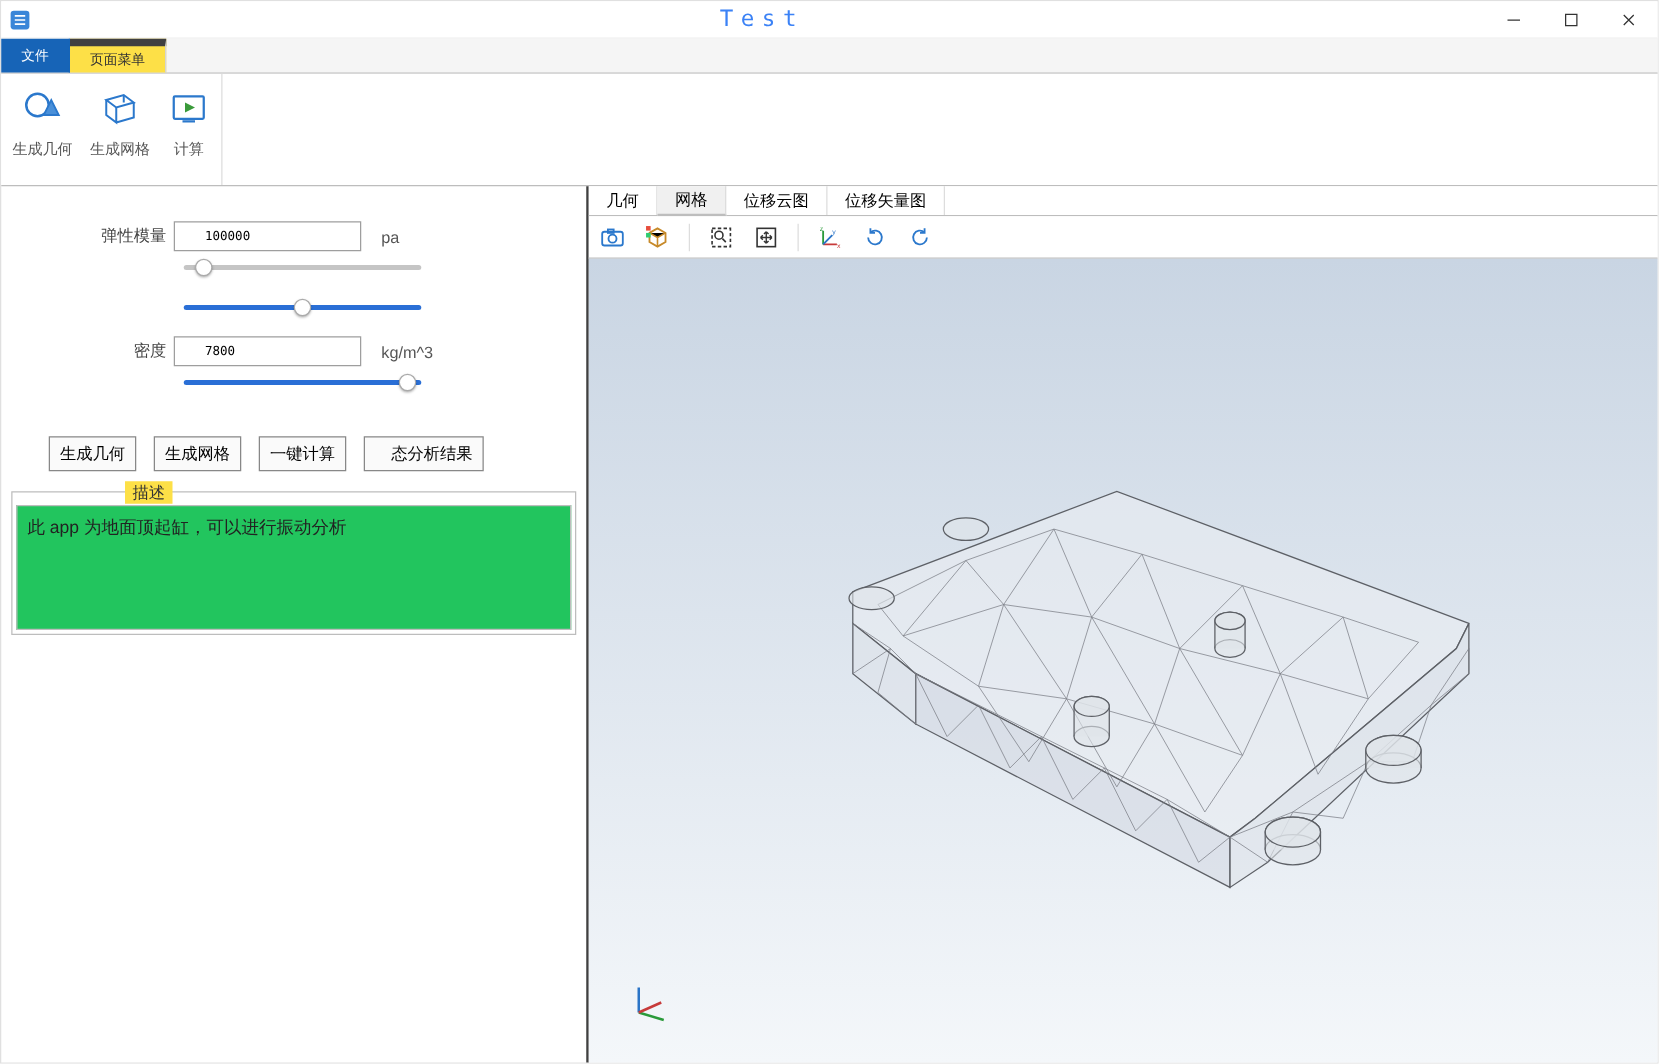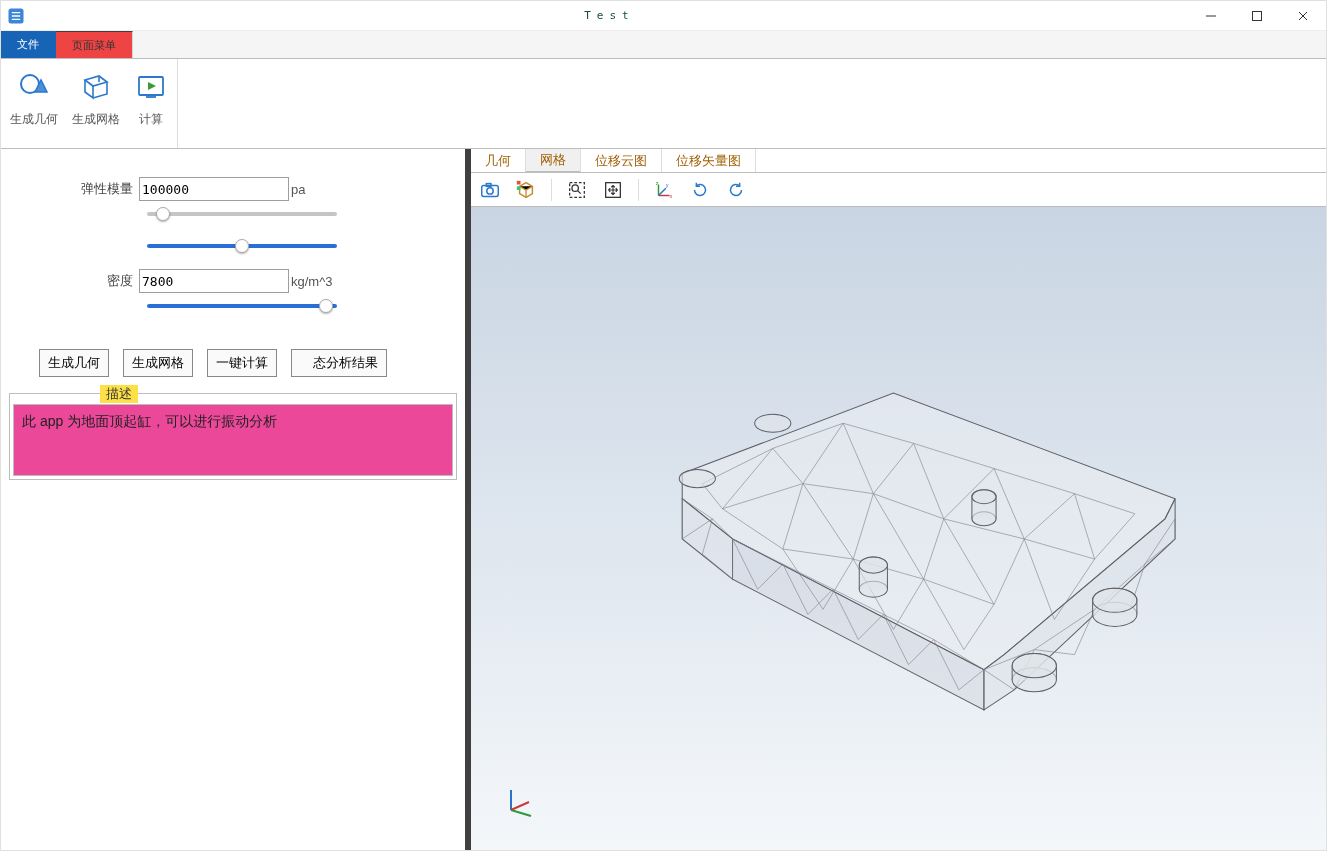--- a/index.html
+++ b/index.html
@@ -1,60 +1,60 @@
 <!DOCTYPE html>
 <html><head>
 <meta charset="utf-8">
 <style>
   * { box-sizing: border-box; font-family: "Microsoft YaHei", "SimSun", sans-serif; }
   body { margin:0; padding:0; background:#fff; font-size:12px; color:#333; }
   .window { width:1327px; height:851px; border:1px solid #e0e0e0; display:flex; flex-direction:column; position:relative; }
   .titlebar { height:30px; display:flex; align-items:center; background:#fff; border-bottom:1px solid #eee; }
   .titlebar .appicon { width:30px; height:30px; display:flex; align-items:center; justify-content:center; }
-  .titlebar .title { flex:1; text-align:center; font-family: "SimSun", monospace; letter-spacing:6px; color:#14532d; font-size:11px;}
+  .titlebar .title { flex:1; text-align:center; font-family: "SimSun", monospace; letter-spacing:6px; color:#3b82f6; font-size:18px;}
   .winbtns { display:flex; }
   .winbtn { width:46px; height:30px; display:flex; align-items:center; justify-content:center; color:#555; cursor:pointer;}
 
   .tabstrip { height:28px; display:flex; border-bottom:1px solid #bdbdbd; background:#f5f5f5; }
   .tabstrip .tab { padding:0 16px; display:flex; align-items:center; border-right:1px solid #d5d5d5; cursor:pointer; font-size:11px;}
   .tabstrip .tab.active { background:#1764b7; color:#fff; border-right:1px solid #1764b7;}
-  .tabstrip .tab.inactive { background:#ef4444; color:#333; border-top:1px solid #404040;}
+  .tabstrip .tab.inactive { background:#fde047; color:#333; border-top:6px solid #404040;}
 
   .ribbon { height:90px; border-bottom:1px solid #bdbdbd; background:#fff; display:flex; align-items:stretch; }
   .ribgroup { display:flex; align-items:stretch; border-right:1px solid #ddd; padding:4px 2px;}
   .ribbtn { width:62px; display:flex; flex-direction:column; align-items:center; justify-content:flex-start; padding-top:4px; cursor:pointer; }
   .ribbtn .glyph { width:36px; height:40px; display:flex; align-items:center; justify-content:center; color:#1f6fc0; }
   .ribbtn .lbl { font-size:12px; color:#555; text-align:center; padding-top:4px;}
 
   .workspace { flex:1; display:flex; border-top:0; }
-  .left-panel { width:470px; border-right:6px solid #404040; display:flex; flex-direction:column; padding:8px; }
+  .left-panel { width:470px; border-right:2px solid #404040; display:flex; flex-direction:column; padding:8px; }
 
   .param-table { padding:20px 10px 10px 60px;}
   .param-row { display:flex; align-items:center; margin-bottom:4px; }
   .param-row label { width:70px; text-align:right; color:#444; font-size:13px; padding-right:6px;}
-  .param-row input[type=text] { width:150px; height:24px; border:1px solid #9e9e9e; padding:2px 2px; font-family:monospace; font-size:13px;}
-  .param-row .unit { margin-left:2px; color:#555; font-size:13px;}
+  .param-row input[type=text] { width:150px; height:24px; border:1px solid #9e9e9e; padding:2px 24px; font-family:monospace; font-size:10px;}
+  .param-row .unit { margin-left:16px; color:#555; font-size:13px;}
   .slider-row { padding:0 0 18px 76px; }
   .slider-row input[type=range] { width:190px; height:4px; -webkit-appearance:none; background:#2a6fd6; border-radius:2px;}
   .slider-row input[type=range]::-webkit-slider-thumb { -webkit-appearance:none; width:14px; height:14px; border-radius:50%; background:#fff; border:1px solid #aaa; box-shadow:0 1px 2px rgba(0,0,0,0.3);}
   .slider-row.left-pos input[type=range] { background:linear-gradient(to right,#c5c5c5 0%,#c5c5c5 100%);}
   
   .btnrow { padding:10px 30px 10px 30px; display:flex; gap:14px;}
   .sqbtn { border:1px solid #888; background:#fafafa; padding:4px 8px; font-size:13px; cursor:pointer; white-space:nowrap;}
 
   .fieldset-like { border:1px solid #bdbdbd; margin-top:6px; position:relative; padding:8px;}
   .fieldset-like .legend { position:absolute; top:-9px; left:90px; background:#fde047; padding:0 6px; font-size:13px; color:#333;}
-  .desc-box { border:1px solid #bdbdbd; background:#ec4899; height:72px; padding:8px; font-size:14px; color:#222; overflow:auto;}
+  .desc-box { border:1px solid #bdbdbd; background:#22c55e; height:100px; padding:8px; font-size:14px; color:#222; overflow:auto;}
 
   .geom-preview { width:290px; height:152px; background:linear-gradient(180deg,#d5dde6 0%, #f2f4f6 100%); display:flex; align-items:center; justify-content:center; position:relative;}
   .geom-preview svg{ }
 
   .right-panel { flex:1; display:flex; flex-direction:column; border-left:0;}
   .view-tabs { height:24px; display:flex; border-bottom:1px solid #bdbdbd; background:#fff;}
-  .view-tabs .vtab { padding:0 14px; display:flex; align-items:center; border-right:1px solid #ddd; cursor:pointer; font-size:13px; color:#a16207;}
+  .view-tabs .vtab { padding:0 14px; display:flex; align-items:center; border-right:1px solid #ddd; cursor:pointer; font-size:13px; color:#000000;}
   .view-tabs .vtab.active { background:#f0f0f0; border-bottom:2px solid #bdbdbd; margin-bottom:-1px;}
   
   .view-toolbar { height:34px; border-bottom:1px solid #bdbdbd; display:flex; align-items:center; padding:0 6px; gap:10px; background:#fff;}
   .tbicon { width:26px; height:26px; display:flex; align-items:center; justify-content:center; cursor:pointer; border-radius:2px;}
   .tbsep { width:1px; height:22px; background:#ddd; margin:0 2px;}
 
   .canvas-area { flex:1; position:relative; background:linear-gradient(180deg,#c9d5e3 0%, #f4f7fa 100%);}
   .canvas-area svg { position:absolute; inset:0; }
   .triad { position:absolute; left:30px; bottom:30px; width:40px; height:40px;}
 </style>

